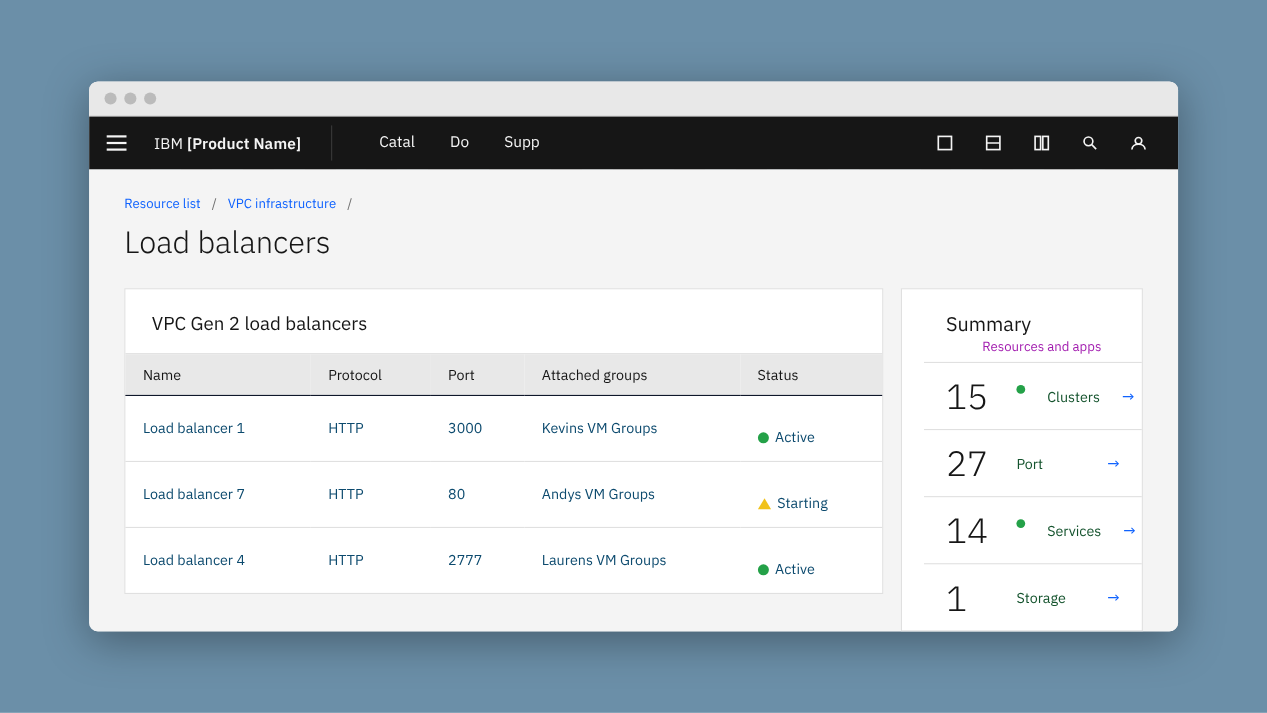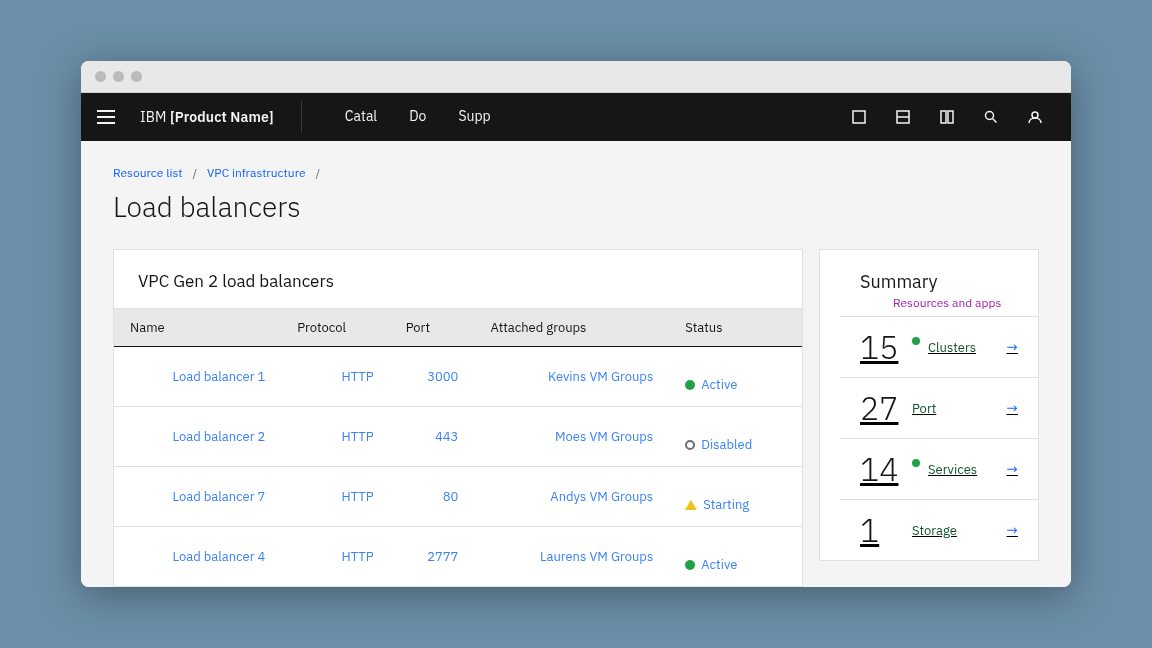--- a/index.html
+++ b/index.html
@@ -194,23 +194,22 @@
     tbody tr {
       border-bottom: 1px solid #e0e0e0;
     }
 
     tbody tr:last-child {
       border-bottom: none;
     }
 
     tbody td {
       padding: 13px 16px;
-      color: #3b82f6;
+      color: #0c4a6e;
       font-size: 13px;
-      text-align: right;
     }
 
     .status-badge {
       display: flex;
       align-items: center;
       gap: 6px;
       font-size: 13px;
       margin-top: 16px;
     }
 
@@ -264,22 +263,21 @@
       color: #a21caf;
       margin-top: 2px;
       margin-left: 33px;
     }
 
     .summary-item {
       display: flex;
       align-items: center;
       padding: 14px 20px;
       border-top: 1px solid #e0e0e0;
-      gap: 8px;
-      text-decoration: underline;
+      gap: 20px;
     }
 
     .summary-count {
       font-size: 32px;
       font-weight: 300;
       color: #161616;
       min-width: 44px;
       line-height: 1;
     }
 
@@ -436,32 +434,20 @@
                   <td>3000</td>
                   <td>Kevins VM Groups</td>
                   <td>
                     <div class="status-badge">
                       <div class="status-dot-green"></div>
                       <span>Active</span>
                     </div>
                   </td>
                 </tr>
 
-                <tr>
-                  <td>Load balancer 2</td>
-                  <td>HTTP</td>
-                  <td>443</td>
-                  <td>Moes VM Groups</td>
-                  <td>
-                    <div class="status-badge">
-                      <div class="status-dot-gray"></div>
-                      <span>Disabled</span>
-                    </div>
-                  </td>
-                </tr>
 
                 <tr>
                   <td>Load balancer 7</td>
                   <td>HTTP</td>
                   <td>80</td>
                   <td>Andys VM Groups</td>
                   <td>
                     <div class="status-badge">
                       <div class="status-triangle"></div>
                       <span>Starting</span>

